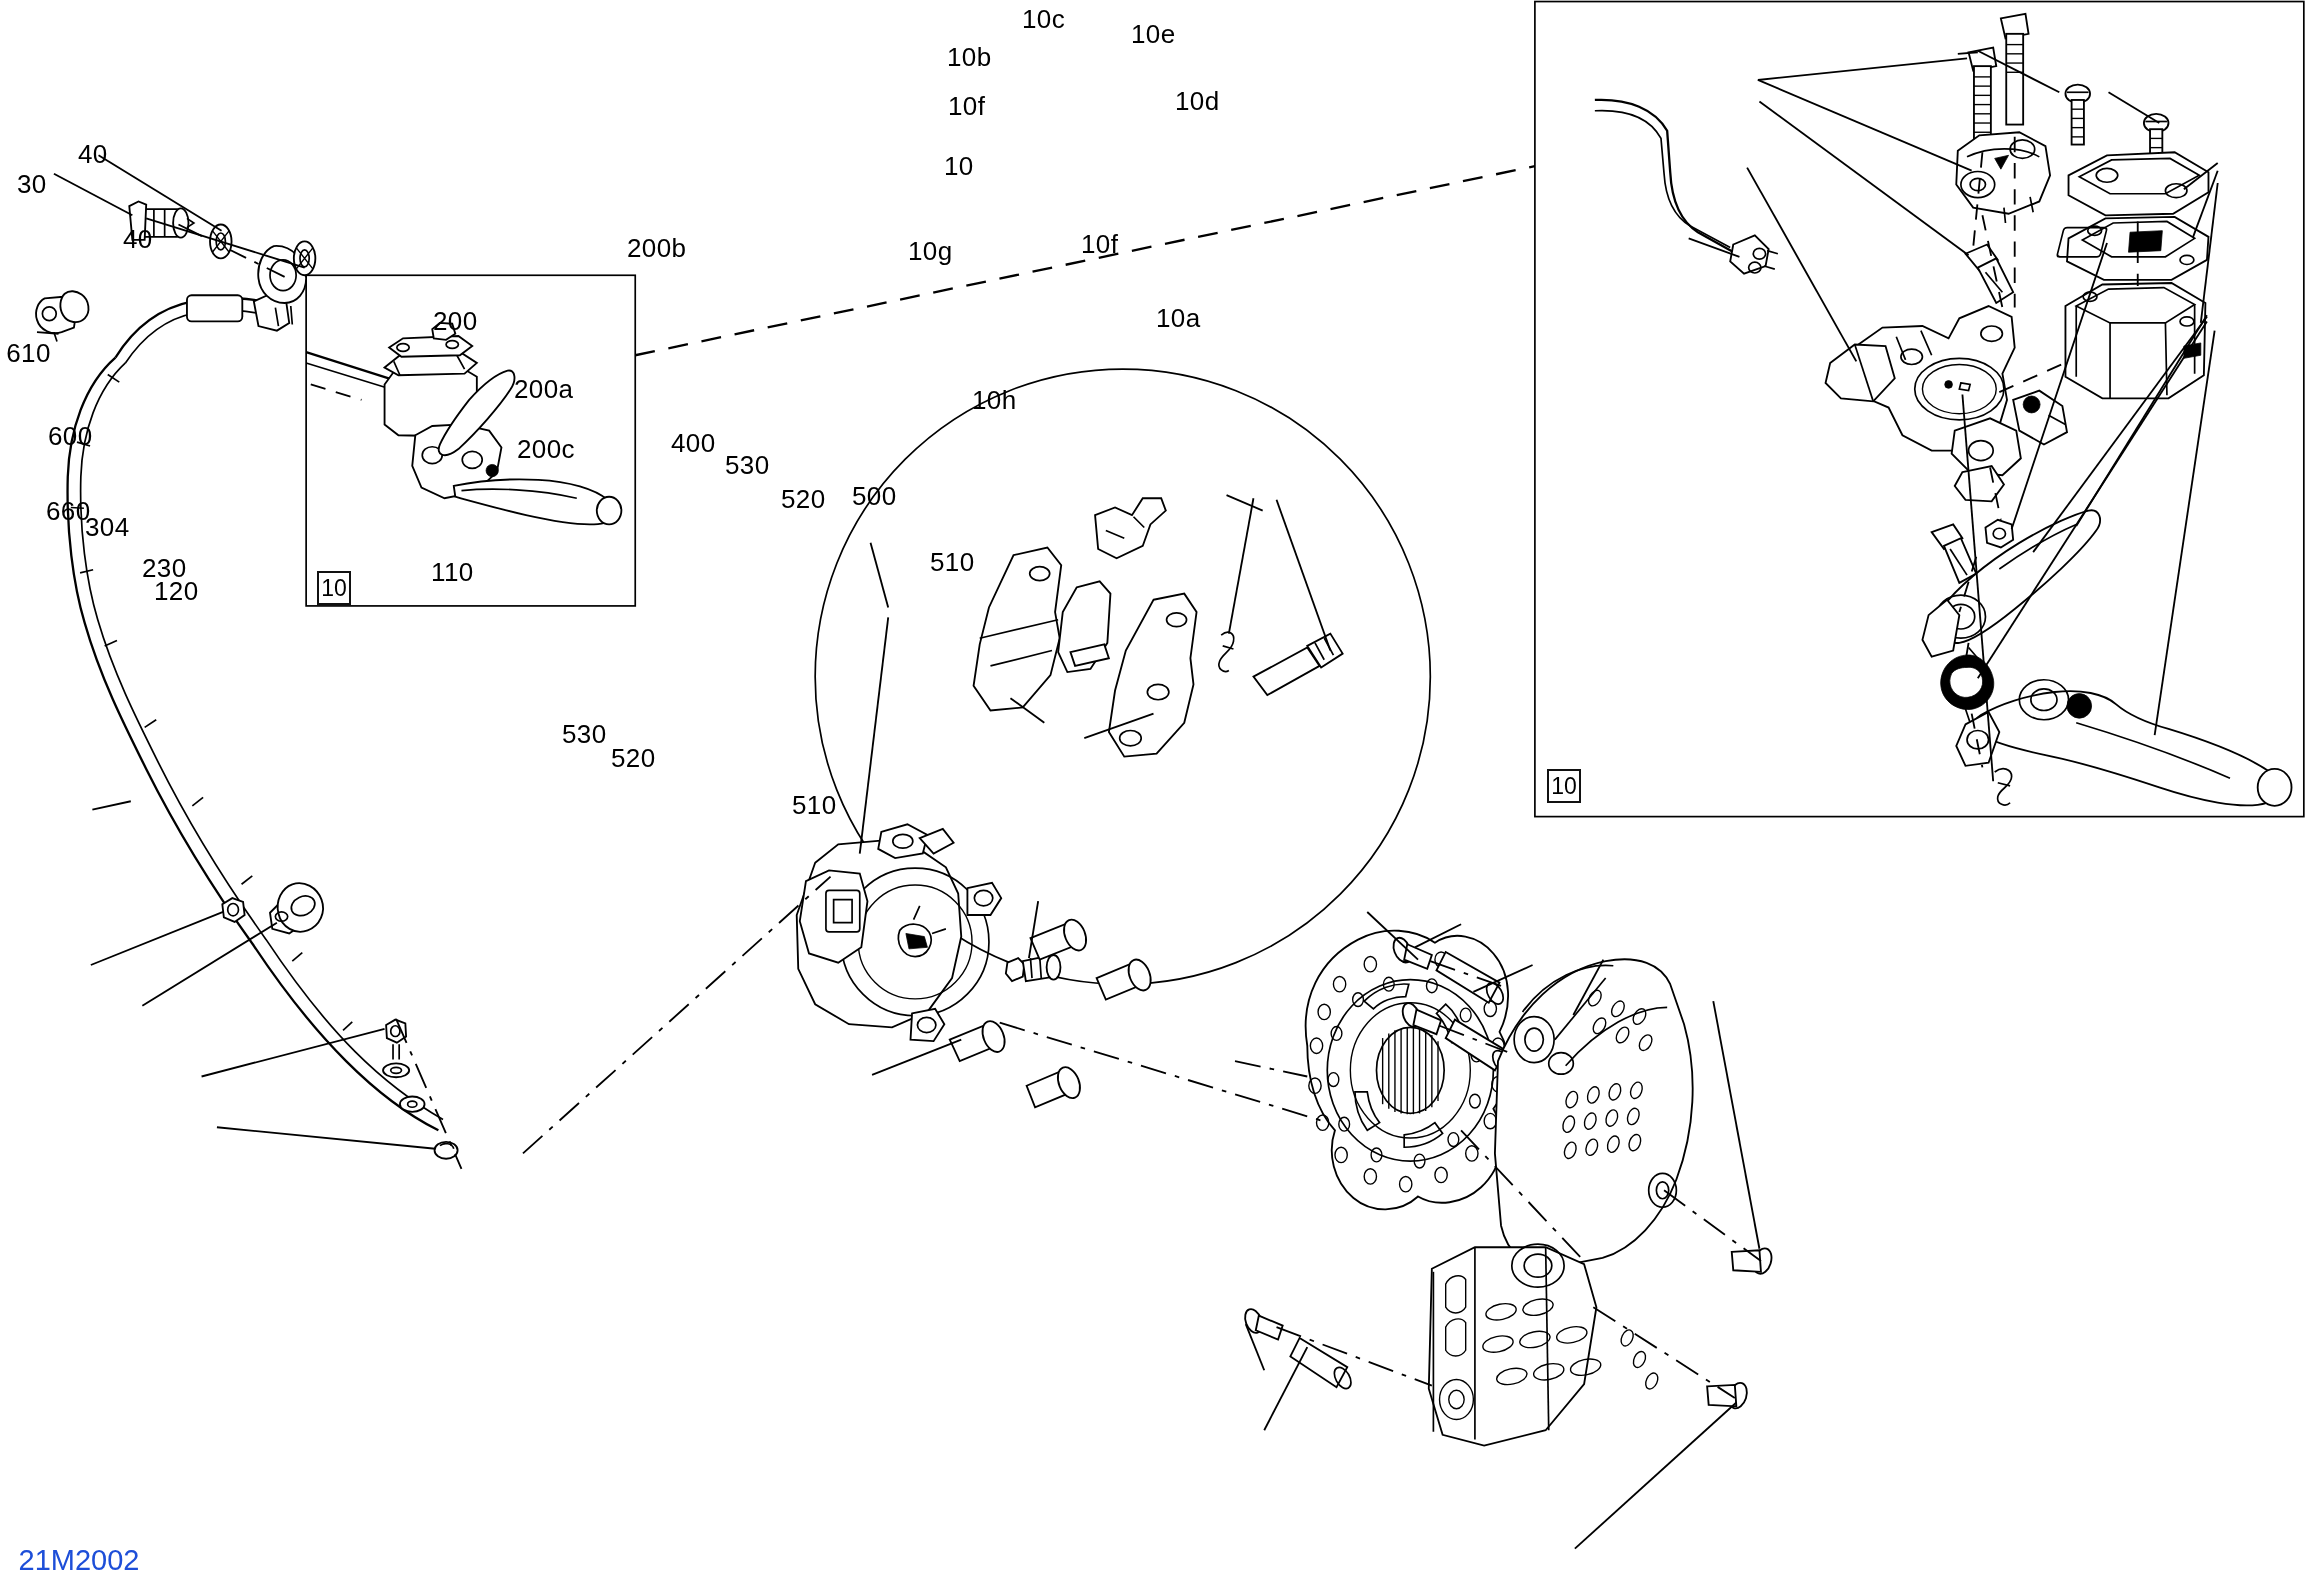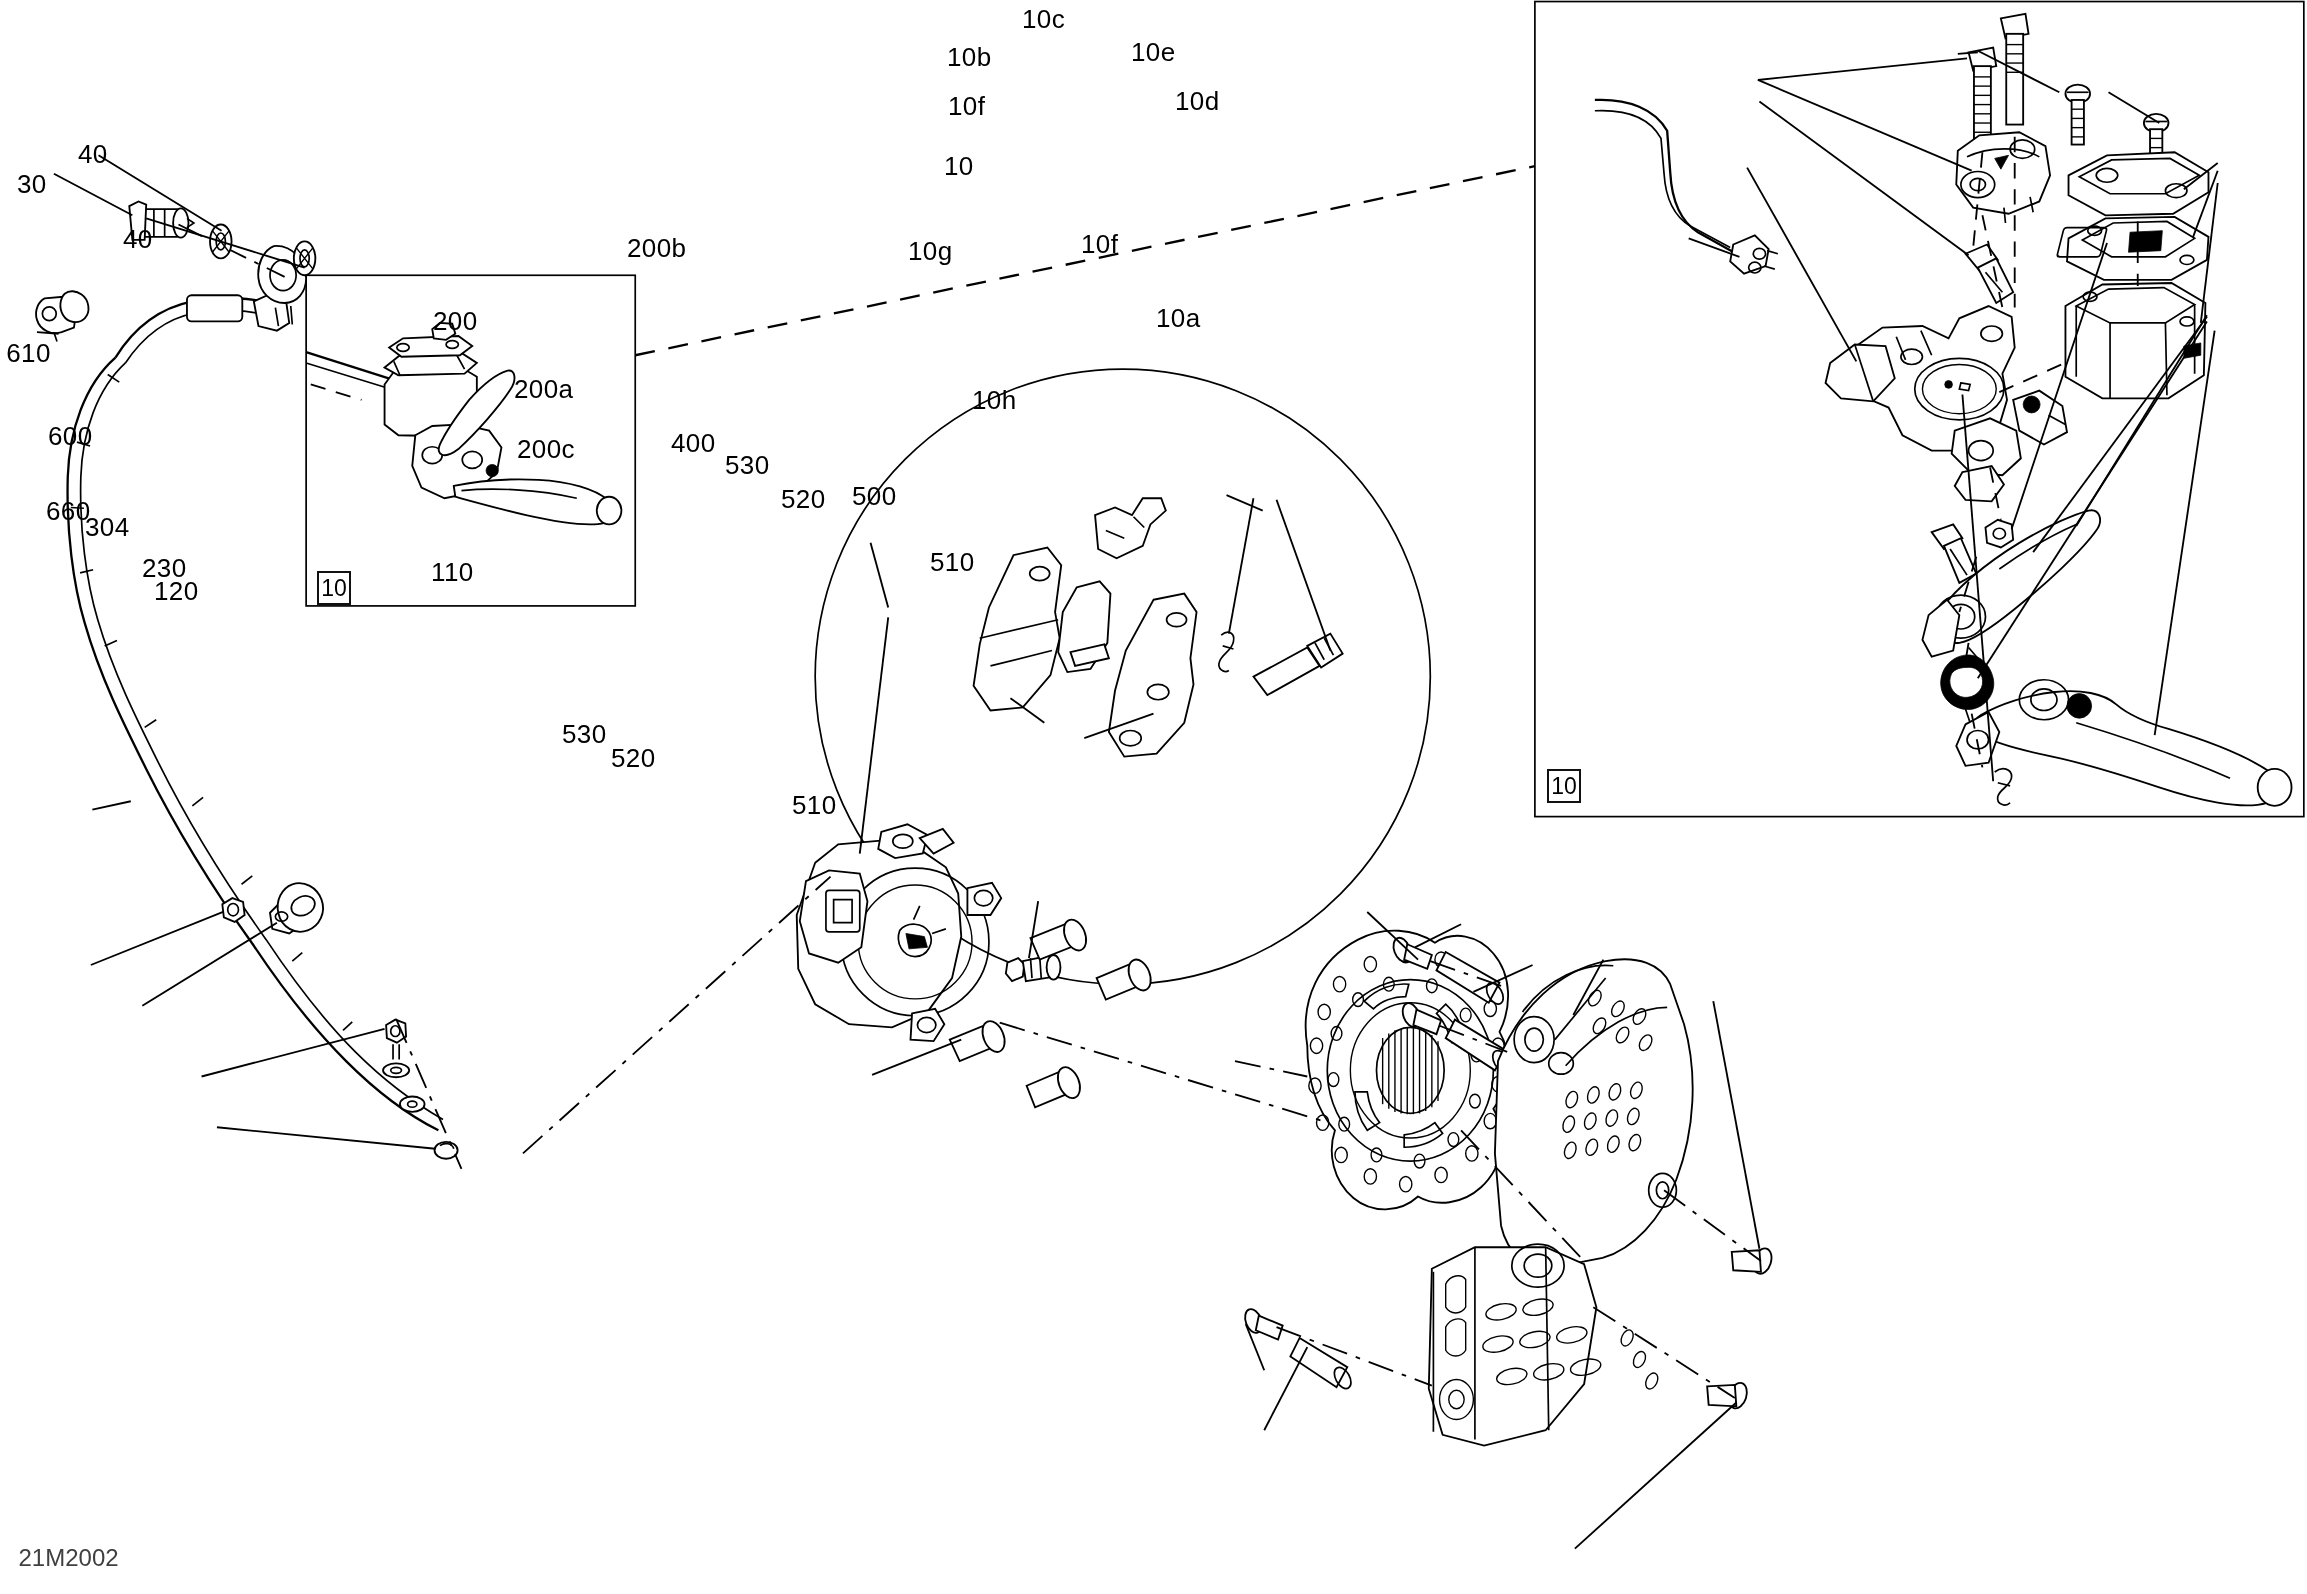--- a/index.html
+++ b/index.html
@@ -15,22 +15,22 @@
     font-family:"Liberation Sans", sans-serif;
     font-size:26px;
     color:#000000;
     letter-spacing:0.4px;
     white-space:nowrap;
     line-height:1;
   }
   .code{
     position:absolute;
     font-family:"Liberation Sans", sans-serif;
-    font-size:24px;
-    color:#404040;
+    font-size:29px;
+    color:#1d4ed8;
     white-space:nowrap;
   }
   .boxnum{
     position:absolute;
     border:2.3px solid #111;
     background:#fff;
     display:flex;
     align-items:center;
     justify-content:center;
     font-family:"Liberation Sans", sans-serif;
@@ -788,21 +788,21 @@
   <div class="lbl" style="left:671px;top:430px;">400</div>
   <div class="lbl" style="left:725px;top:452px;">530</div>
   <div class="lbl" style="left:781px;top:486px;">520</div>
   <div class="lbl" style="left:852px;top:483px;">500</div>
   <div class="lbl" style="left:930px;top:549px;">510</div>
   <div class="lbl" style="left:562px;top:721px;">530</div>
   <div class="lbl" style="left:611px;top:745px;">520</div>
   <div class="lbl" style="left:792px;top:792px;">510</div>
   <div class="lbl" style="left:1022px;top:6.2px;">10c</div>
   <div class="lbl" style="left:947px;top:44px;">10b</div>
-  <div class="lbl" style="left:1131px;top:21px;margin-top:18px;">10e</div>
+  <div class="lbl" style="left:1131px;top:21px;">10e</div>
   <div class="lbl" style="left:1175px;top:88px;">10d</div>
   <div class="lbl" style="left:948px;top:93px;">10f</div>
   <div class="lbl" style="left:944px;top:153px;">10</div>
   <div class="lbl" style="left:908px;top:238px;">10g</div>
   <div class="lbl" style="left:1081px;top:231px;">10f</div>
   <div class="lbl" style="left:1156px;top:305px;">10a</div>
   <div class="lbl" style="left:972px;top:387px;">10h</div>
 
   <div class="code" style="left:18.5px;top:1544px;">21M2002</div>
 

